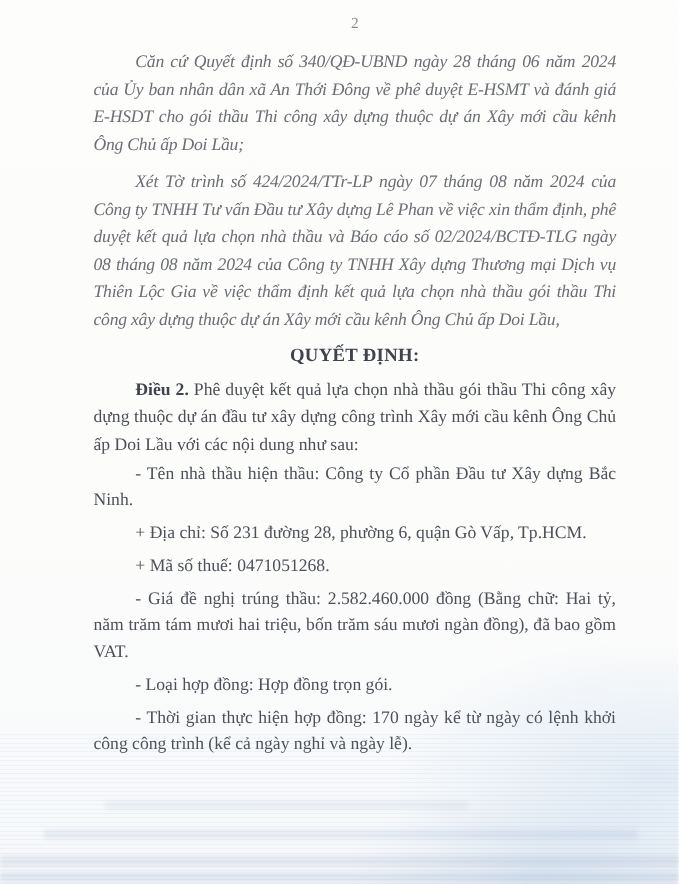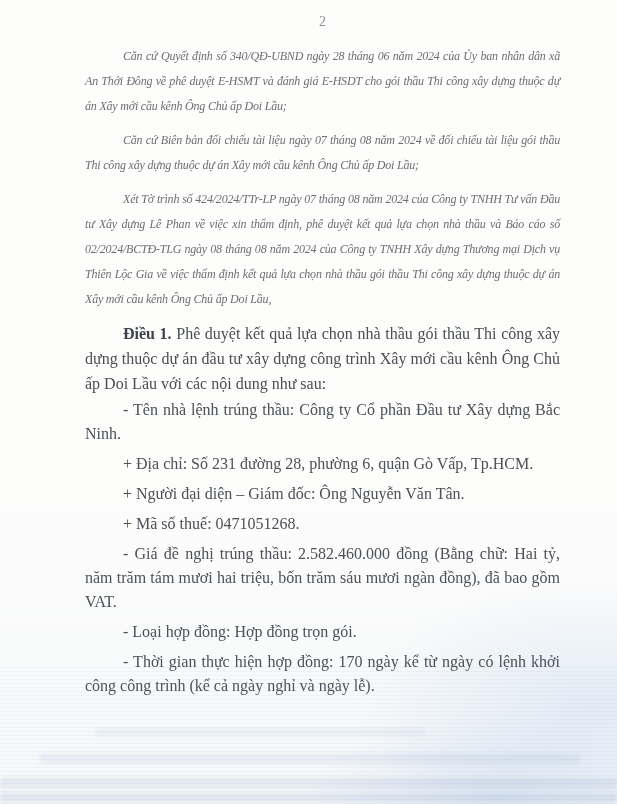--- a/index.html
+++ b/index.html
@@ -26,21 +26,21 @@
   .pageno {
     text-align: center;
     font-size: 14px;
     line-height: 20px;
     color: #8b8f94;
     margin: 0 0 12px 0;
   }
   p { margin: 0; }
   .recital {
     font-style: italic;
-    font-size: 12px;
+    font-size: 16px;
     line-height: 25px;
     letter-spacing: -0.2px;
     text-align: justify;
     text-indent: 38px;
     color: #6b6e74;
     margin-bottom: 9px;
   }
   .heading {
     font-size: 17px;
     font-weight: bold;
@@ -97,27 +97,26 @@
 
   <div class="scan-stripes"></div>
   <div class="artifact a1"></div>
   <div class="artifact a2"></div>
   <div class="artifact a3"></div>
   <div class="artifact a4"></div>
 
   <div class="pageno">2</div>
 
   <p class="recital">Căn cứ Quyết định số 340/QĐ-UBND ngày 28 tháng 06 năm 2024 của Ủy ban nhân dân xã An Thới Đông về phê duyệt E-HSMT và đánh giá E-HSDT cho gói thầu Thi công xây dựng thuộc dự án Xây mới cầu kênh Ông Chủ ấp Doi Lầu;</p>
-  <p class="recital">Căn cứ Biên bản đối chiếu tài liệu ngày 07 tháng 08 năm 2024 về đối chiếu tài liệu gói thầu Thi công xây dựng thuộc dự án Xây mới cầu kênh Ông Chủ ấp Doi Lầu;</p>
   <p class="recital">Xét Tờ trình số 424/2024/TTr-LP ngày 07 tháng 08 năm 2024 của Công ty TNHH Tư vấn Đầu tư Xây dựng Lê Phan về việc xin thẩm định, phê duyệt kết quả lựa chọn nhà thầu và Báo cáo số 02/2024/BCTĐ-TLG ngày 08 tháng 08 năm 2024 của Công ty TNHH Xây dựng Thương mại Dịch vụ Thiên Lộc Gia về việc thẩm định kết quả lựa chọn nhà thầu gói thầu Thi công xây dựng thuộc dự án Xây mới cầu kênh Ông Chủ ấp Doi Lầu,</p>
 
+  <div class="heading">QUYẾT ĐỊNH:</div>
 
-  <p class="article"><b>Điều 1.</b><span> Phê duyệt kết quả lựa chọn nhà thầu gói thầu Thi công xây dựng thuộc dự án đầu tư xây dựng công trình Xây mới cầu kênh Ông Chủ ấp Doi Lầu với các nội dung như sau:</span></p>
+  <p class="article"><b>Điều 2.</b><span> Phê duyệt kết quả lựa chọn nhà thầu gói thầu Thi công xây dựng thuộc dự án đầu tư xây dựng công trình Xây mới cầu kênh Ông Chủ ấp Doi Lầu với các nội dung như sau:</span></p>
 
-  <p class="item">- Tên nhà lệnh trúng thầu: Công ty Cổ phần Đầu tư Xây dựng Bắc Ninh.</p>
+  <p class="item">- Tên nhà thầu hiện thầu: Công ty Cổ phần Đầu tư Xây dựng Bắc Ninh.</p>
   <p class="item">+ Địa chỉ: Số 231 đường 28, phường 6, quận Gò Vấp, Tp.HCM.</p>
-  <p class="item">+ Người đại diện – Giám đốc: Ông Nguyễn Văn Tân.</p>
   <p class="item">+ Mã số thuế: 0471051268.</p>
   <p class="item">- Giá đề nghị trúng thầu: 2.582.460.000 đồng (Bằng chữ: Hai tỷ, năm trăm tám mươi hai triệu, bốn trăm sáu mươi ngàn đồng), đã bao gồm VAT.</p>
   <p class="item">- Loại hợp đồng: Hợp đồng trọn gói.</p>
   <p class="item">- Thời gian thực hiện hợp đồng: 170 ngày kể từ ngày có lệnh khởi công công trình (kể cả ngày nghỉ và ngày lễ).</p>
 
 </div>
 
 </body></html>

